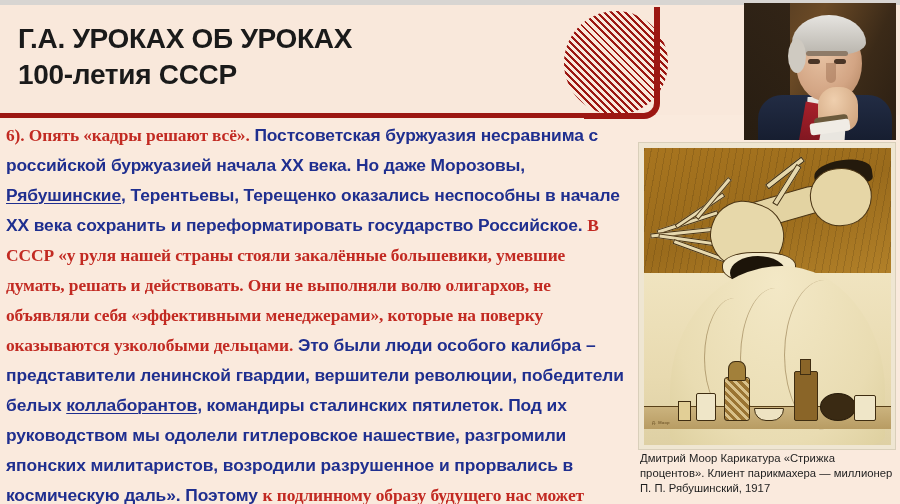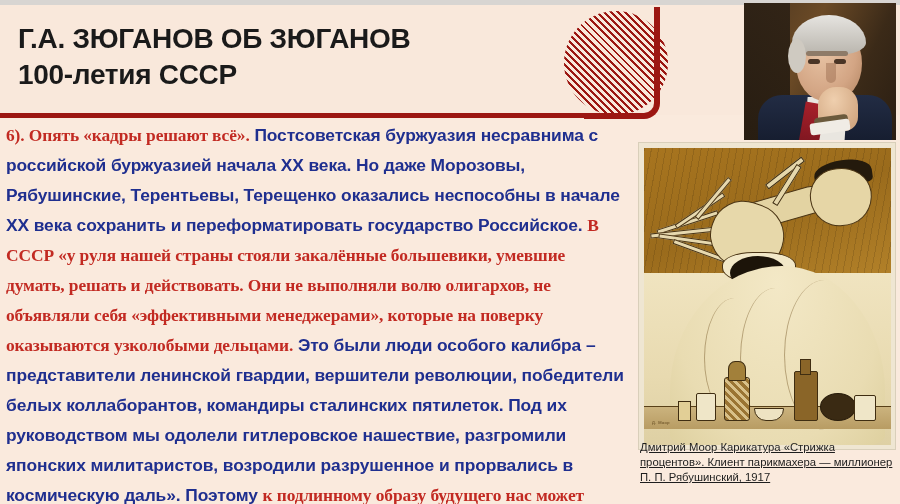--- a/index.html
+++ b/index.html
@@ -101,20 +101,21 @@
     font-size:17.4px;
     line-height:30px;
     font-weight:bold;
     color:#1f2f8f;
     text-align:left;
     letter-spacing:-0.1px;
   }
   .body-text .red{color:#c22a22;font-family:Liberation Serif, serif;}
   .body-text .blue{color:#1f2f8f;}
   .body-text .u{
+    text-decoration:underline;
     text-decoration-style:solid;
     text-decoration-thickness:1px;
     text-underline-offset:2px;
   }
   
   .cari{
     position:absolute;left:638px;top:142px;width:258px;height:308px;
     background:#efe6d2;
     padding:4px;box-sizing:border-box;
     border:1px solid #d9cfba;
@@ -161,37 +162,36 @@
   .o-glass{left:52px;width:18px;height:26px;background:#efe6c8;border-radius:2px;}
   .o-glass2{left:210px;width:20px;height:24px;background:#efe6c8;border-radius:2px;}
   .o-jar{left:80px;width:24px;height:42px;
     background:repeating-linear-gradient(45deg,#9a7433 0 3px,#d8c089 3px 6px);border-radius:3px;}
   .o-cap{position:absolute;left:84px;bottom:64px;width:16px;height:18px;background:#a2803a;border:1.3px solid #3f2d11;border-radius:40% 40% 10% 10%;}
   .o-sml{left:34px;width:11px;height:18px;background:#e2cf96;}
   .o-bowl{left:110px;width:28px;height:11px;background:#eee3c2;border-radius:0 0 12px 12px;}
   .c-sig{position:absolute;left:8px;bottom:20px;font-size:4px;color:#5a4018;letter-spacing:.4px;}
   
   .caption{
-    position:absolute;left:640px;top:440px;width:256px;
+    position:absolute;left:640px;top:451px;width:256px;
     font-size:11.3px;
     line-height:15px;
     color:#1e1e1e;
     font-family:"Liberation Sans", sans-serif;
-    text-decoration:underline;
   }
 </style>
 </head>
 <body>
 
 <div id="slide">
 
   <div class="top-strip"></div>
 
   <div class="header">
-    <div class="title">Г.А. ЗЮГАНОВ ОБ ЗЮГАНОВ
+    <div class="title">Г.А. УРОКАХ ОБ УРОКАХ
 100-летия СССР</div>
 
     <div class="deco-wrap">
       <div class="deco-frame"></div>
       <div class="deco-circle"></div>
     </div>
   </div>
   <div class="header-rule"></div>
 
   <div class="portrait">

